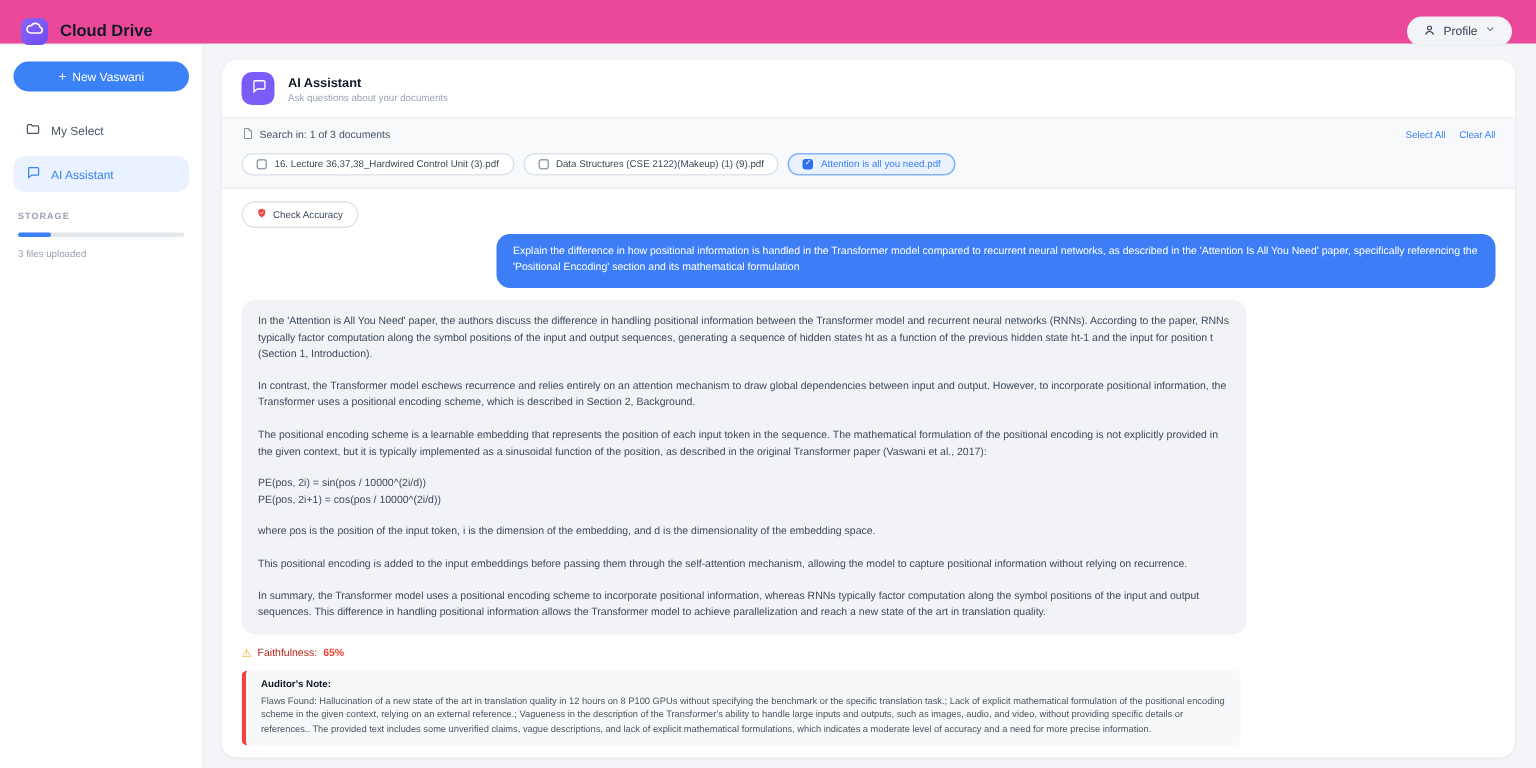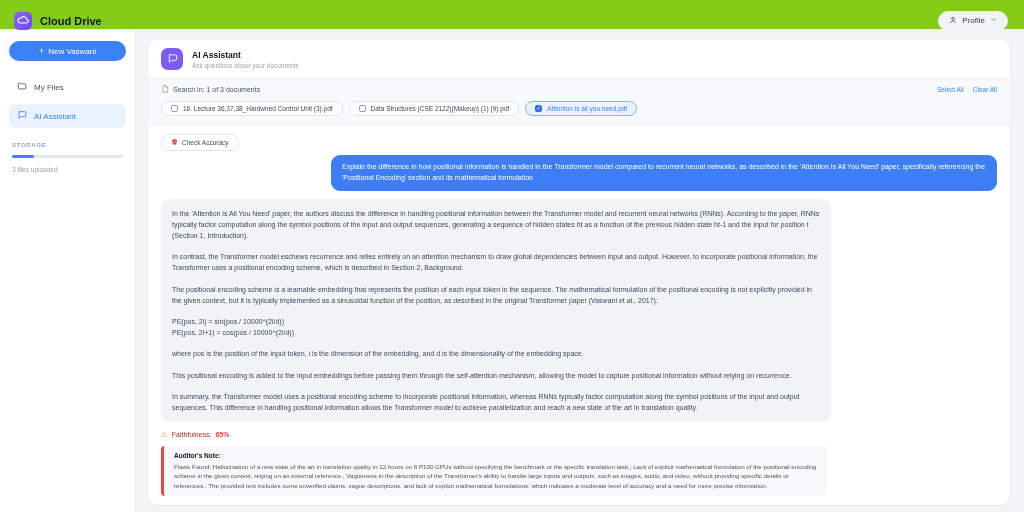--- a/index.html
+++ b/index.html
@@ -1,20 +1,20 @@
 <!DOCTYPE html>
 <html><head>
 <meta charset="utf-8">
 <style>
   * { box-sizing: border-box; margin: 0; padding: 0; }
   html, body { width: 1024px; height: 512px; overflow: hidden; }
   body { font-family: "Liberation Sans", sans-serif; background: #f3f5f8; }
 
   
-  .topbar { height: 30px; background: #84cc16; border-bottom: 1px solid #eceff3;
+  .topbar { height: 30px; background: #ec4899; border-bottom: 1px solid #eceff3;
             display: flex; align-items: center; justify-content: space-between;
             padding: 12px 16px 0 14px; }
   .brand { display: flex; align-items: center; gap: 8px; }
   .logo { width: 18px; height: 18px; border-radius: 5px;
           background: linear-gradient(135deg, #8a63f8, #6d4df0);
           display: flex; align-items: center; justify-content: center; }
   .brand-name { font-size: 11px; font-weight: bold; color: #101828; }
   .profile-btn { display: flex; gap: 5px; background: #f2f4f7;
                  border: 1px solid #eceff3; border-radius: 999px; padding: 4px 10px;
                  font-size: 8px; color: #344054; cursor: pointer; }
@@ -130,21 +130,21 @@
       <span class="plus">+</span>
       <span>New Vaswani</span>
     </button>
 
     <div class="side-item">
       <span>
         <svg width="10" height="10" viewBox="0 0 24 24">
             <path d="M3 7a2 2 0 0 1 2-2h4l2 2h8a2 2 0 0 1 2 2v8a2 2 0 0 1-2 2H5a2 2 0 0 1-2-2z" fill="none" stroke="#475569" stroke-width="2"></path>
           </svg>
       </span>
-      <span>My Files</span>
+      <span>My Select</span>
     </div>
 
     <div class="side-item active">
       <span>
         <svg width="10" height="10" viewBox="0 0 24 24">
             <path d="M5 4h14a2 2 0 0 1 2 2v8a2 2 0 0 1-2 2H10l-5 4V6a2 2 0 0 1 2-2z" fill="none" stroke="#3b82f6" stroke-width="2"></path>
           </svg>
       </span>
       <span>AI Assistant</span>
     </div>

